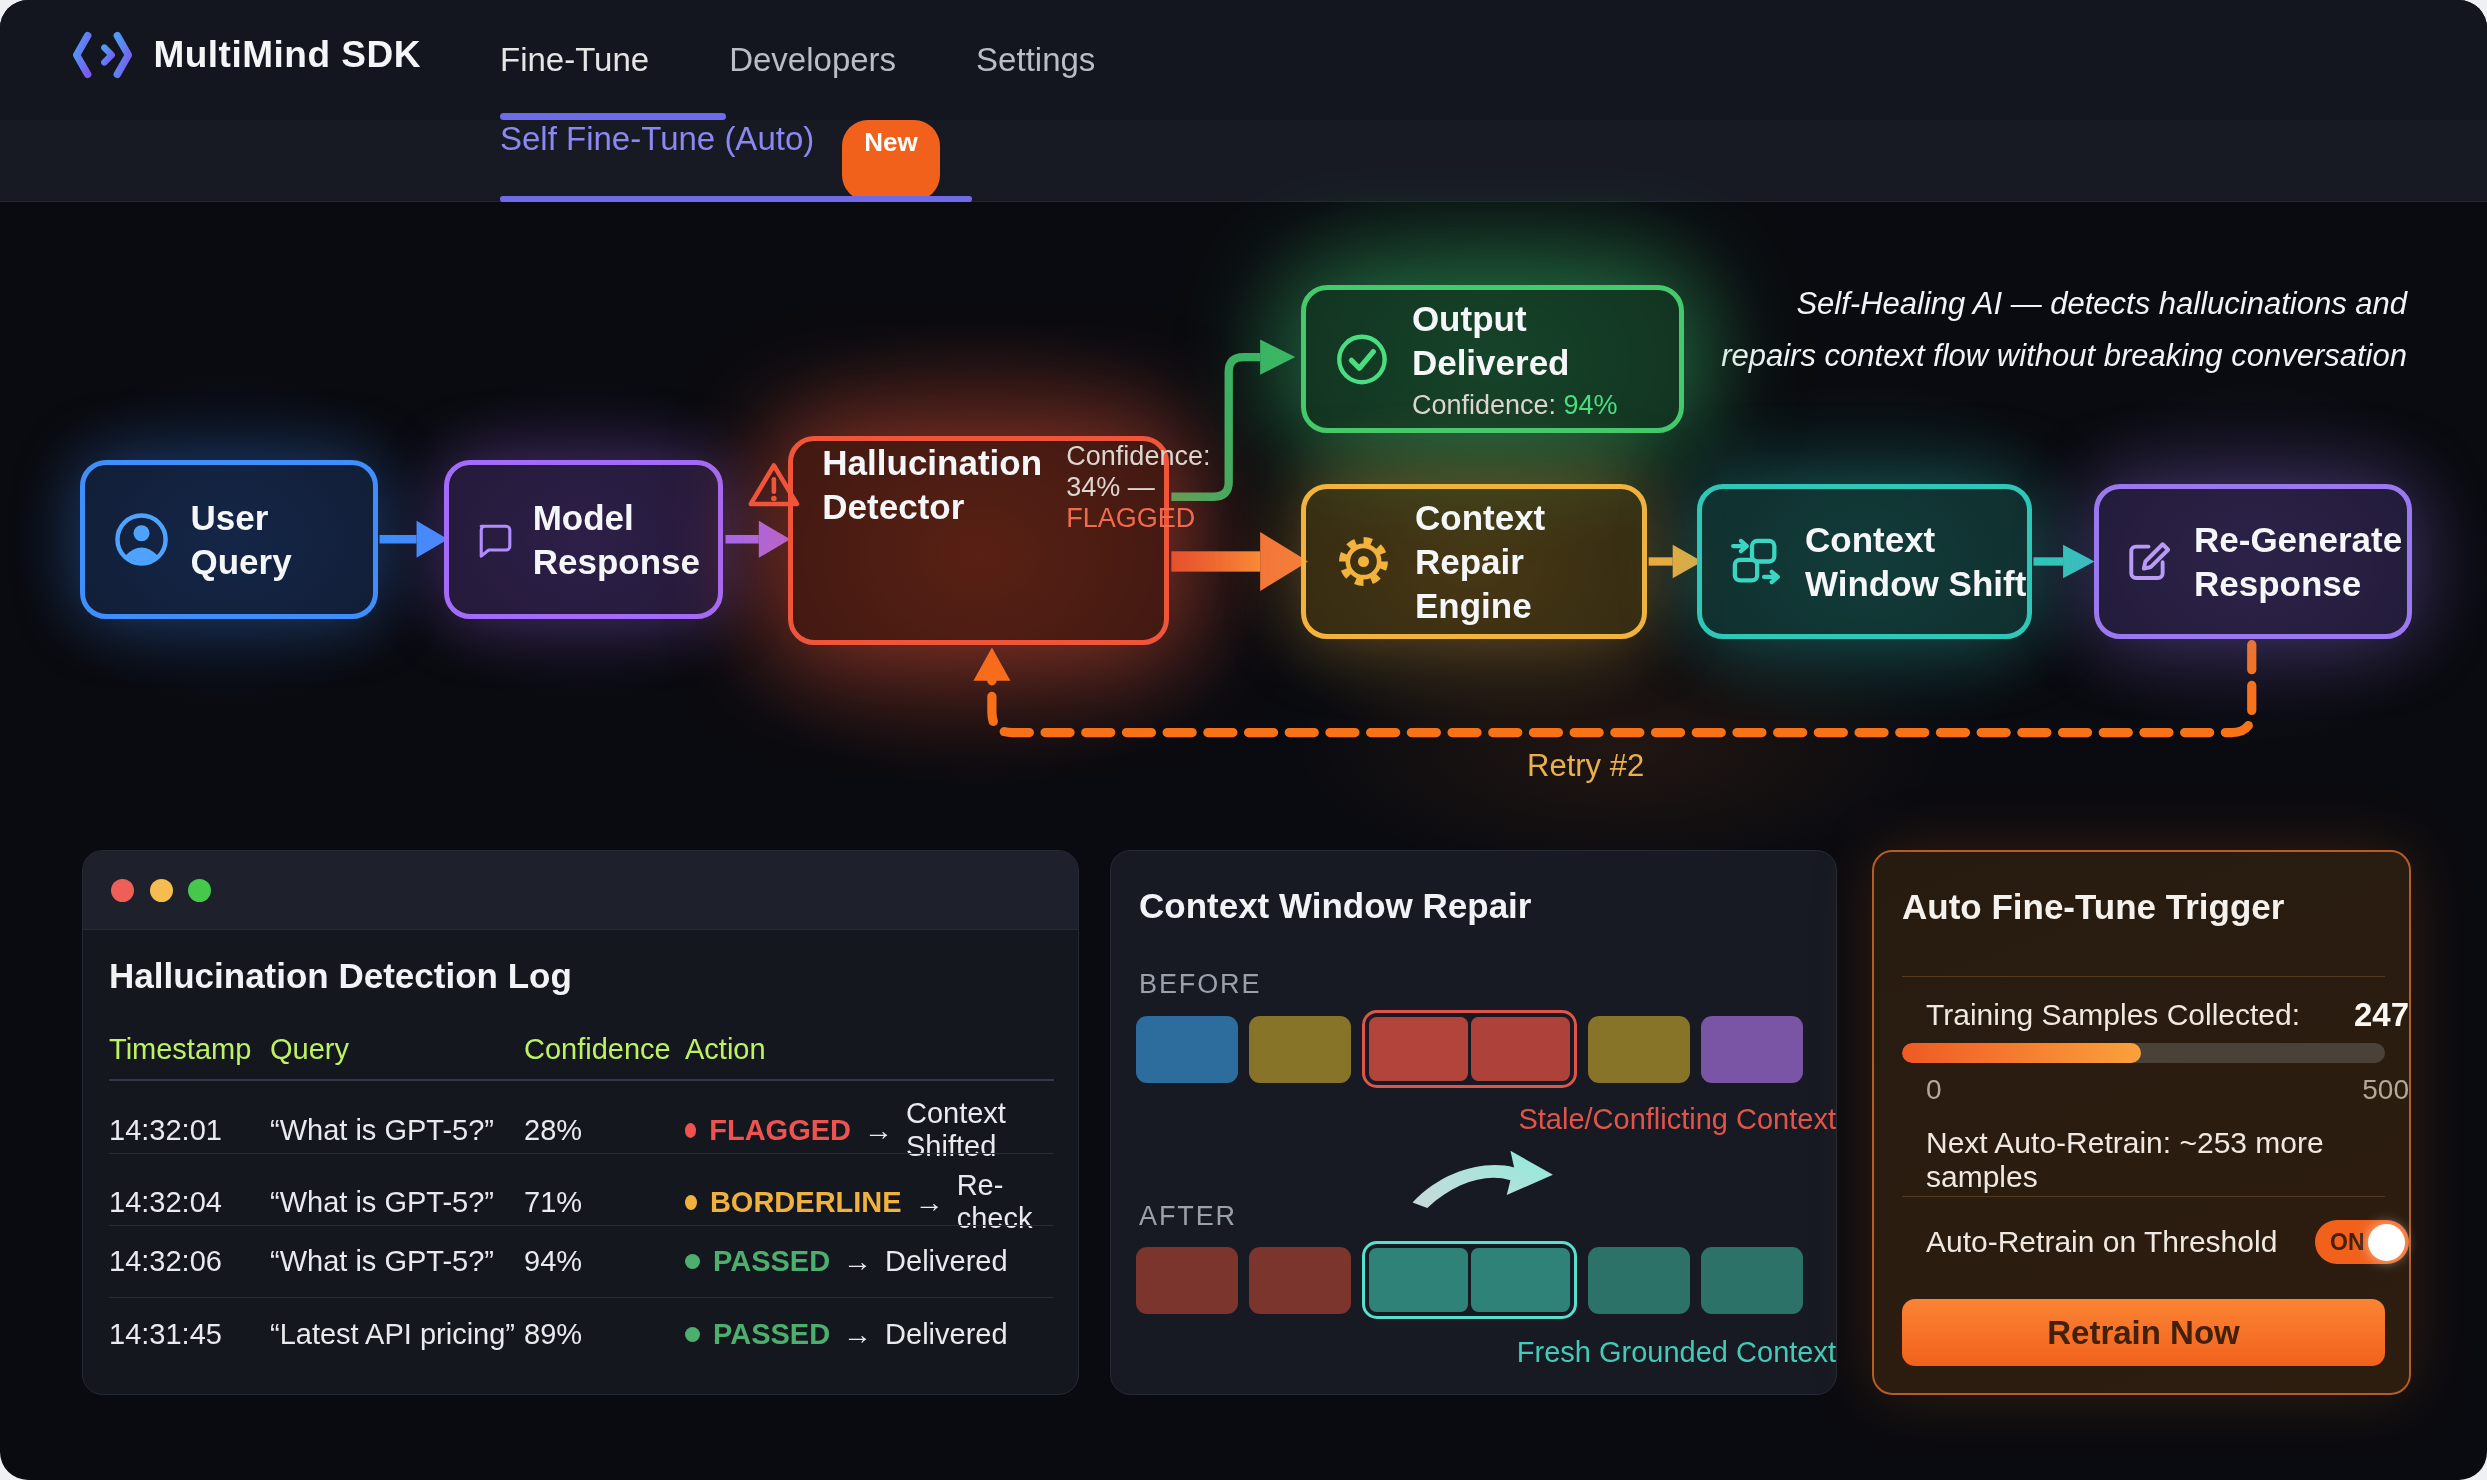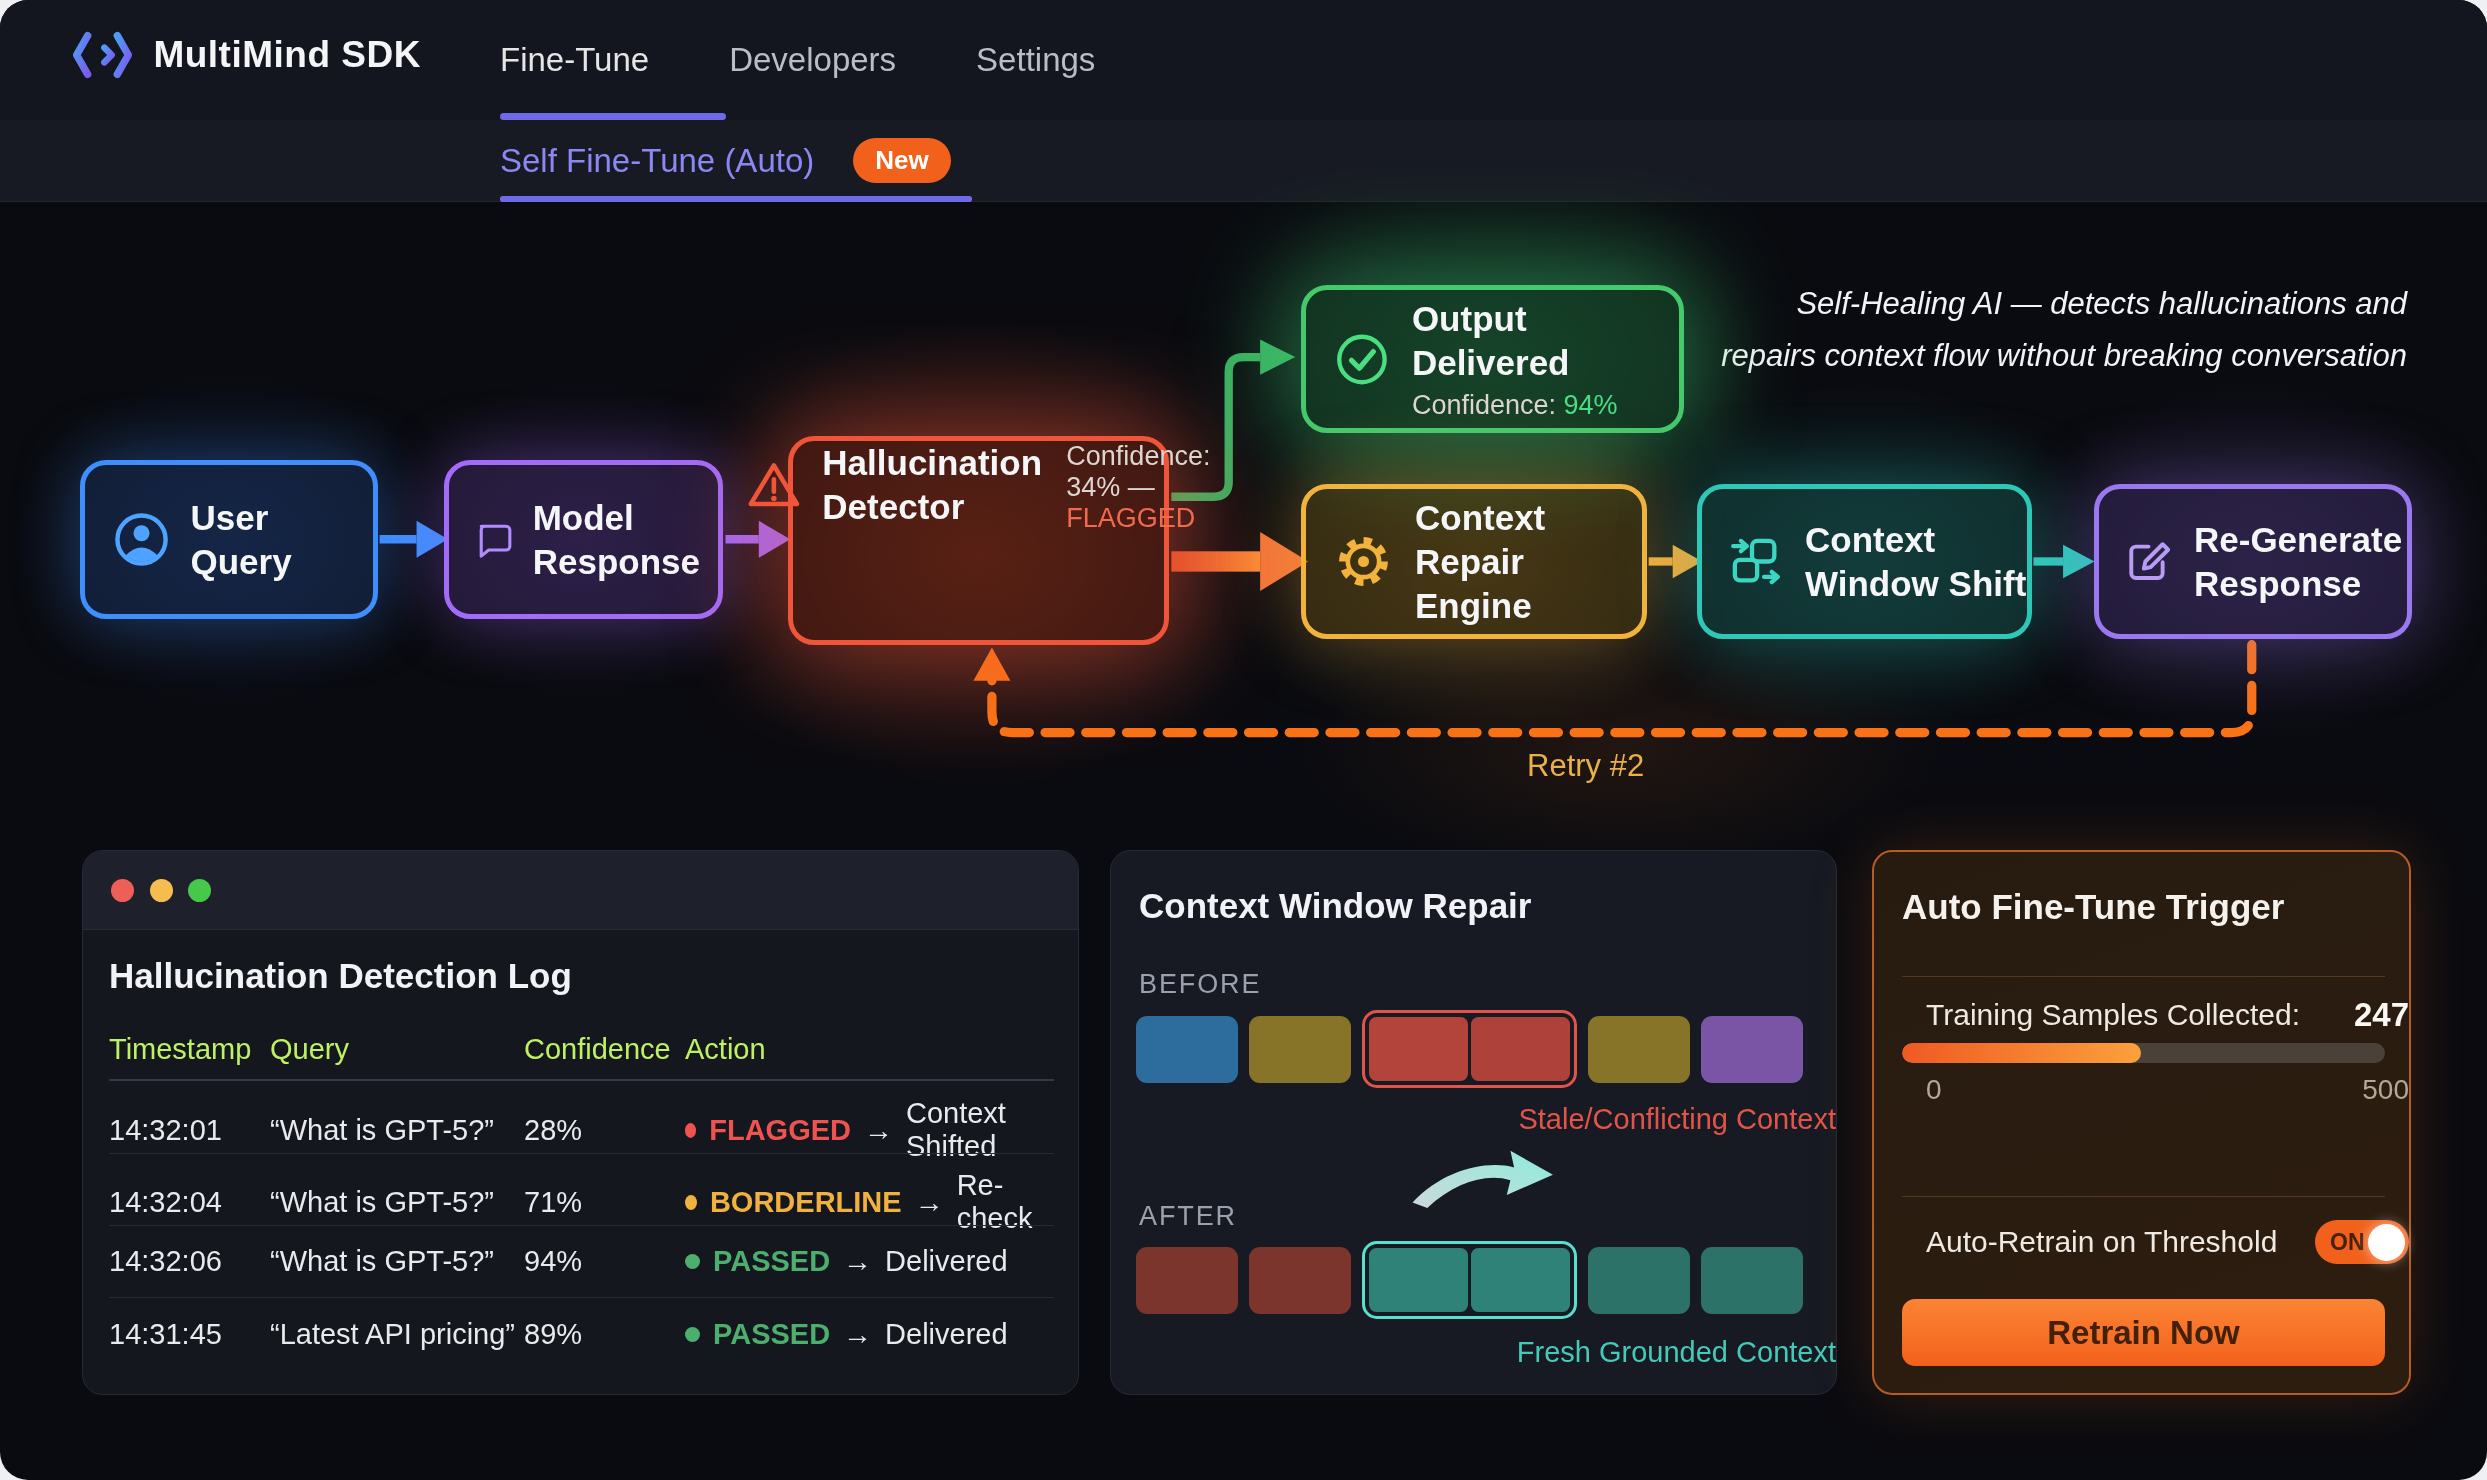--- a/index.html
+++ b/index.html
@@ -8,21 +8,21 @@
 
   
   .header{position:absolute;left:0;top:0;width:100%;height:120px;background:#14161f;border-bottom:0.9px solid #23262f;}
   .brand{position:absolute;left:72px;top:30px;display:flex;align-items:center;gap:20.4px;}
   .brand-title{font-size:37px;font-weight:bold;color:#f4f5f7;letter-spacing:0.5px;}
   .tabs{position:absolute;left:500px;top:0;height:120px;display:flex;align-items:center;gap:80px;}
   .tab{font-size:33px;color:#b9bdc7;cursor:pointer;}
   .tab.active{color:#e5e5e5;}
   .tab-underline{position:absolute;left:500px;top:113px;width:226px;height:7.4px;background:#6f6ae8;border-radius:3.7px;}
   .subnav{position:absolute;left:0;top:120px;width:100%;height:81px;background:#181a23;border-bottom:0.9px solid #23262f;}
-  .subnav-inner{position:absolute;left:500px;top:0;height:81px;display:flex;align-items:center;gap:39px;}
+  .subnav-inner{position:absolute;left:500px;top:0;height:81px;display:flex;gap:28px;}
   .subtab{font-size:33px;color:#8b87f3;}
   .badge-new{background:#f1611c;color:#fff;font-size:26px;font-weight:bold;padding:7.4px 22px;border-radius:26px;}
   .subtab-underline{position:absolute;left:500px;top:196px;width:472px;height:5.6px;background:#6f6ae8;border-radius:2.8px;}
 
   
   .flow-bg{position:absolute;left:0;top:202px;width:2487px;height:648px;
     background:
       radial-gradient(315px 241px at 229px 338px, rgba(47,110,235,.16), transparent 70%),
       radial-gradient(296px 231px at 583px 338px, rgba(150,90,240,.14), transparent 70%),
       radial-gradient(426px 333px at 979px 352px, rgba(240,85,40,.26), transparent 70%),
@@ -356,20 +356,23 @@
       <div class="ap-label">Training Samples Collected:</div>
       <div class="ap-value">247</div>
     </div>
     <div class="bar">
       <div class="bar-fill" style="width: 49.4%;"></div>
     </div>
     <div class="ap-row" style="top:222px;">
       <div class="minmax">0</div>
       <div class="minmax">500</div>
     </div>
+    <div class="ap-row" style="top:274px;">
+      <div class="ap-label">Next Auto-Retrain: ~253 more samples</div>
+    </div>
     <div class="ap-div" style="top:344px;"></div>
 
     <div class="ap-row" style="top:368px;">
       <div class="ap-label">Auto-Retrain on Threshold</div>
       <div class="toggle">
         <span class="on-txt">ON</span>
         <span class="knob"></span>
       </div>
     </div>
 

